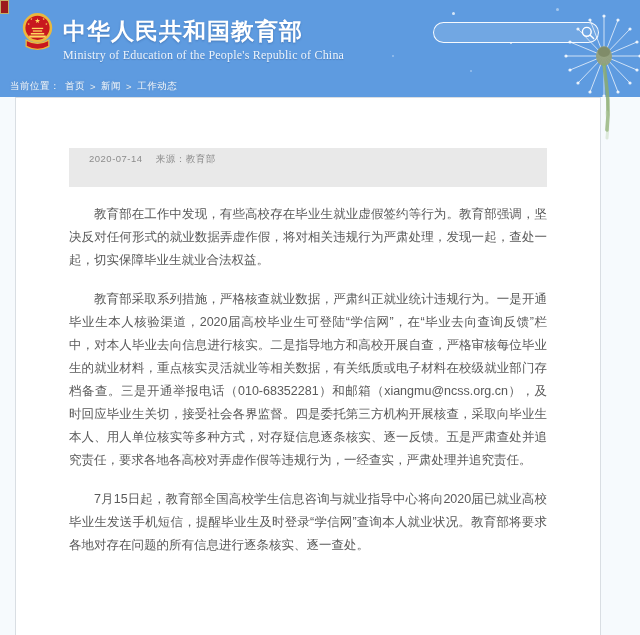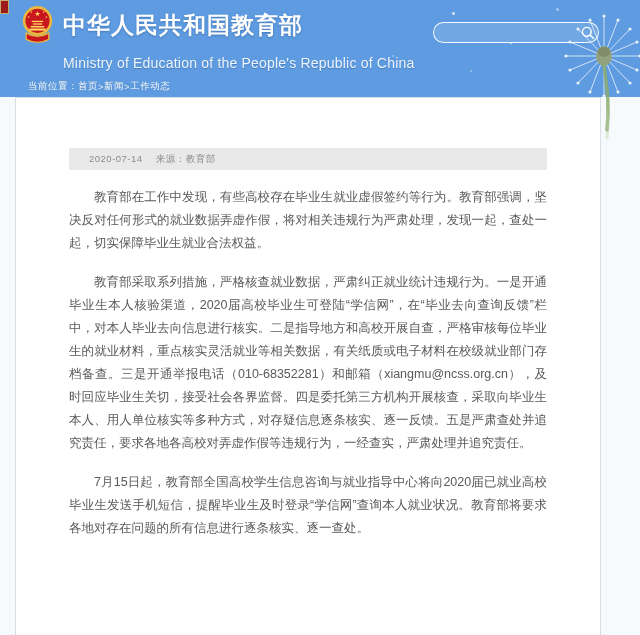--- a/index.html
+++ b/index.html
@@ -18,29 +18,29 @@
       radial-gradient(ellipse 170px 50px at 185px 104px, rgba(255,255,255,.85), rgba(255,255,255,0) 70%),
       radial-gradient(ellipse 220px 42px at 430px 106px, rgba(255,255,255,.65), rgba(255,255,255,0) 72%),
       radial-gradient(ellipse 160px 38px at 620px 104px, rgba(255,255,255,.7), rgba(255,255,255,0) 72%),
       linear-gradient(180deg, #4e90dc 0%, #60a9e('') 0%, #5e9be0 38%, #8db9ea 68%, #c9def3 88%, #e9f2fa 100%);
     background-color: #5e9be0;
   }
   .corner-fragment {
     position: absolute; left: 0; top: 0; width: 9px; height: 14px;
     background: #9c1a1c; border: 1px solid #c2b06a;
   }
-  .brand { position: absolute; left: 21px; top: 5px; display: flex; }
+  .brand { position: absolute; left: 21px; top: 12px; display: flex; font-family: Liberation Serif, serif; }
   .emblem { width: 33px; height: 46px; margin-right: 9px; }
   .brand-text { padding-top: 7px; }
   .site-title {
     color: #ffffff; font-size: 23px; font-weight: bold; letter-spacing: 1px;
     text-shadow: 0 1px 2px rgba(40,80,140,.45); line-height: 26px; white-space: nowrap;
   }
   .site-subtitle {
-    color: #eef5fc; font-size: 14px; letter-spacing: .2px; margin-top: 17px;
+    color: #eef5fc; font-size: 12px; letter-spacing: .2px; margin-top: 3px;
     text-shadow: 0 1px 1px rgba(40,80,140,.4); white-space: nowrap;
   }
 
   .search-box {
     position: absolute; left: 433px; top: 22px; width: 166px; height: 21px;
     border: 1.5px solid rgba(255,255,255,.95); border-radius: 11px;
     background: rgba(255,255,255,.12);
     display: flex; align-items: center;
   }
   .search-input {
@@ -48,40 +48,40 @@
     padding: 0 4px 0 10px; font-size: 10px; color: #fff;
   }
   .search-icon { width: 16px; height: 16px; margin-right: 5px; cursor: pointer; flex: 0 0 auto; }
 
   .sky-sparkle { position: absolute; border-radius: 50%; background: rgba(255,255,255,.75); }
 
   .dandelion { position: absolute; right: 0; top: 0; width: 78px; height: 140px; }
 
   
   .breadcrumb {
-    position: absolute; left: 28px; top: 79px; height: 14px;
+    position: absolute; left: 10px; top: 79px; height: 14px;
     font-size: 9.5px; color: #f4f8fc; letter-spacing: .5px;
     text-shadow: 0 0 2px rgba(110,140,175,.55);
-    display: flex; align-items: center; white-space: nowrap;
+    display: flex; align-items: center; gap: 5px; white-space: nowrap;
   }
   .breadcrumb a { color: #f4f8fc; text-decoration: none; cursor: pointer; }
   .crumb-sep { color: #e3ecf4; }
 
   
   .content-card {
     position: absolute; left: 15px; top: 97px; width: 586px; height: 700px;
     background: #ffffff; border: 1px solid #d9dee3;
     padding: 30px 53px 0 53px;
   }
   .article-title {
     text-align: center; font-size: 14px; font-weight: bold; color: #404040;
     line-height: 20px; letter-spacing: .5px;
   }
   .meta-bar {
-    margin-top: 20px; height: 22px; line-height: 22px; background: #e9e9e9;
+    margin-top: 20px; height: 39px; line-height: 22px; background: #e9e9e9;
     font-size: 9.5px; color: #8c8c8c; padding-left: 20px; letter-spacing: .5px;
     white-space: nowrap;
   }
   .meta-date { margin-right: 10px; }
   .article-body { margin-top: 16px; }
   .article-body p {
     font-size: 12.5px; color: #595959; line-height: 23px;
     text-align: justify; text-indent: 2em; margin-bottom: 8px;
     font-family: "Liberation Sans", "DejaVu Sans", sans-serif;
     margin-top: 16px;

